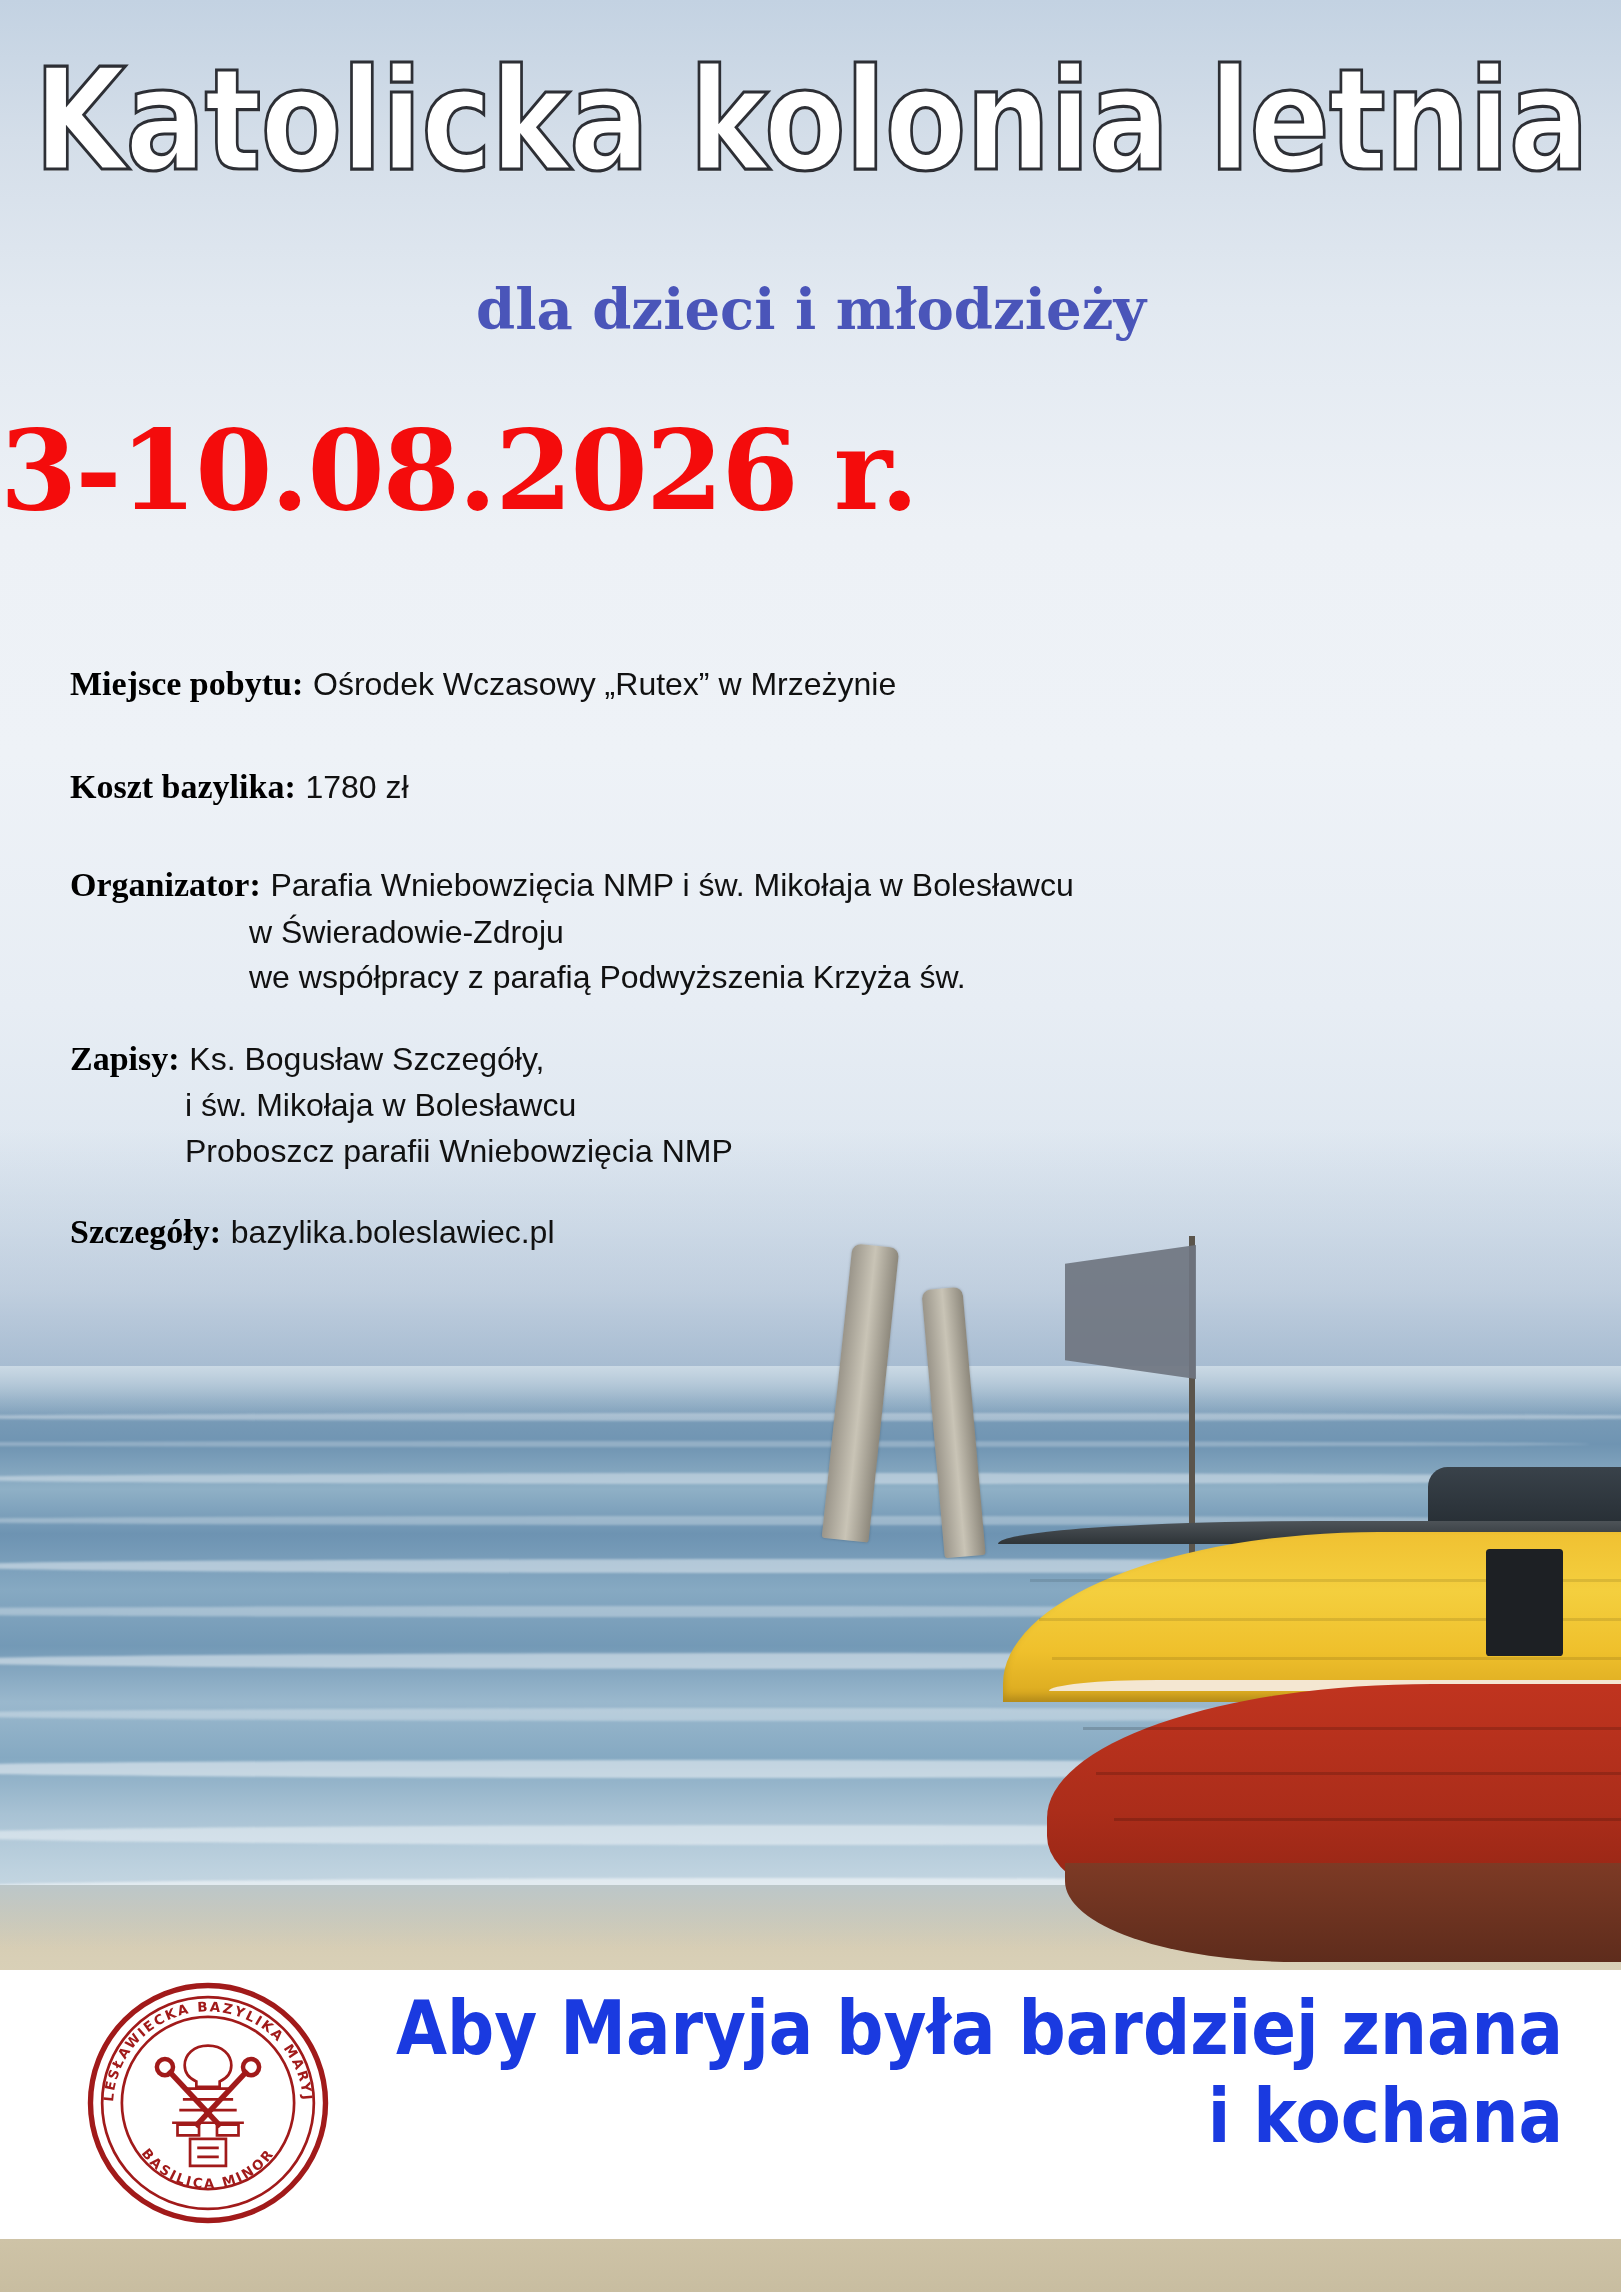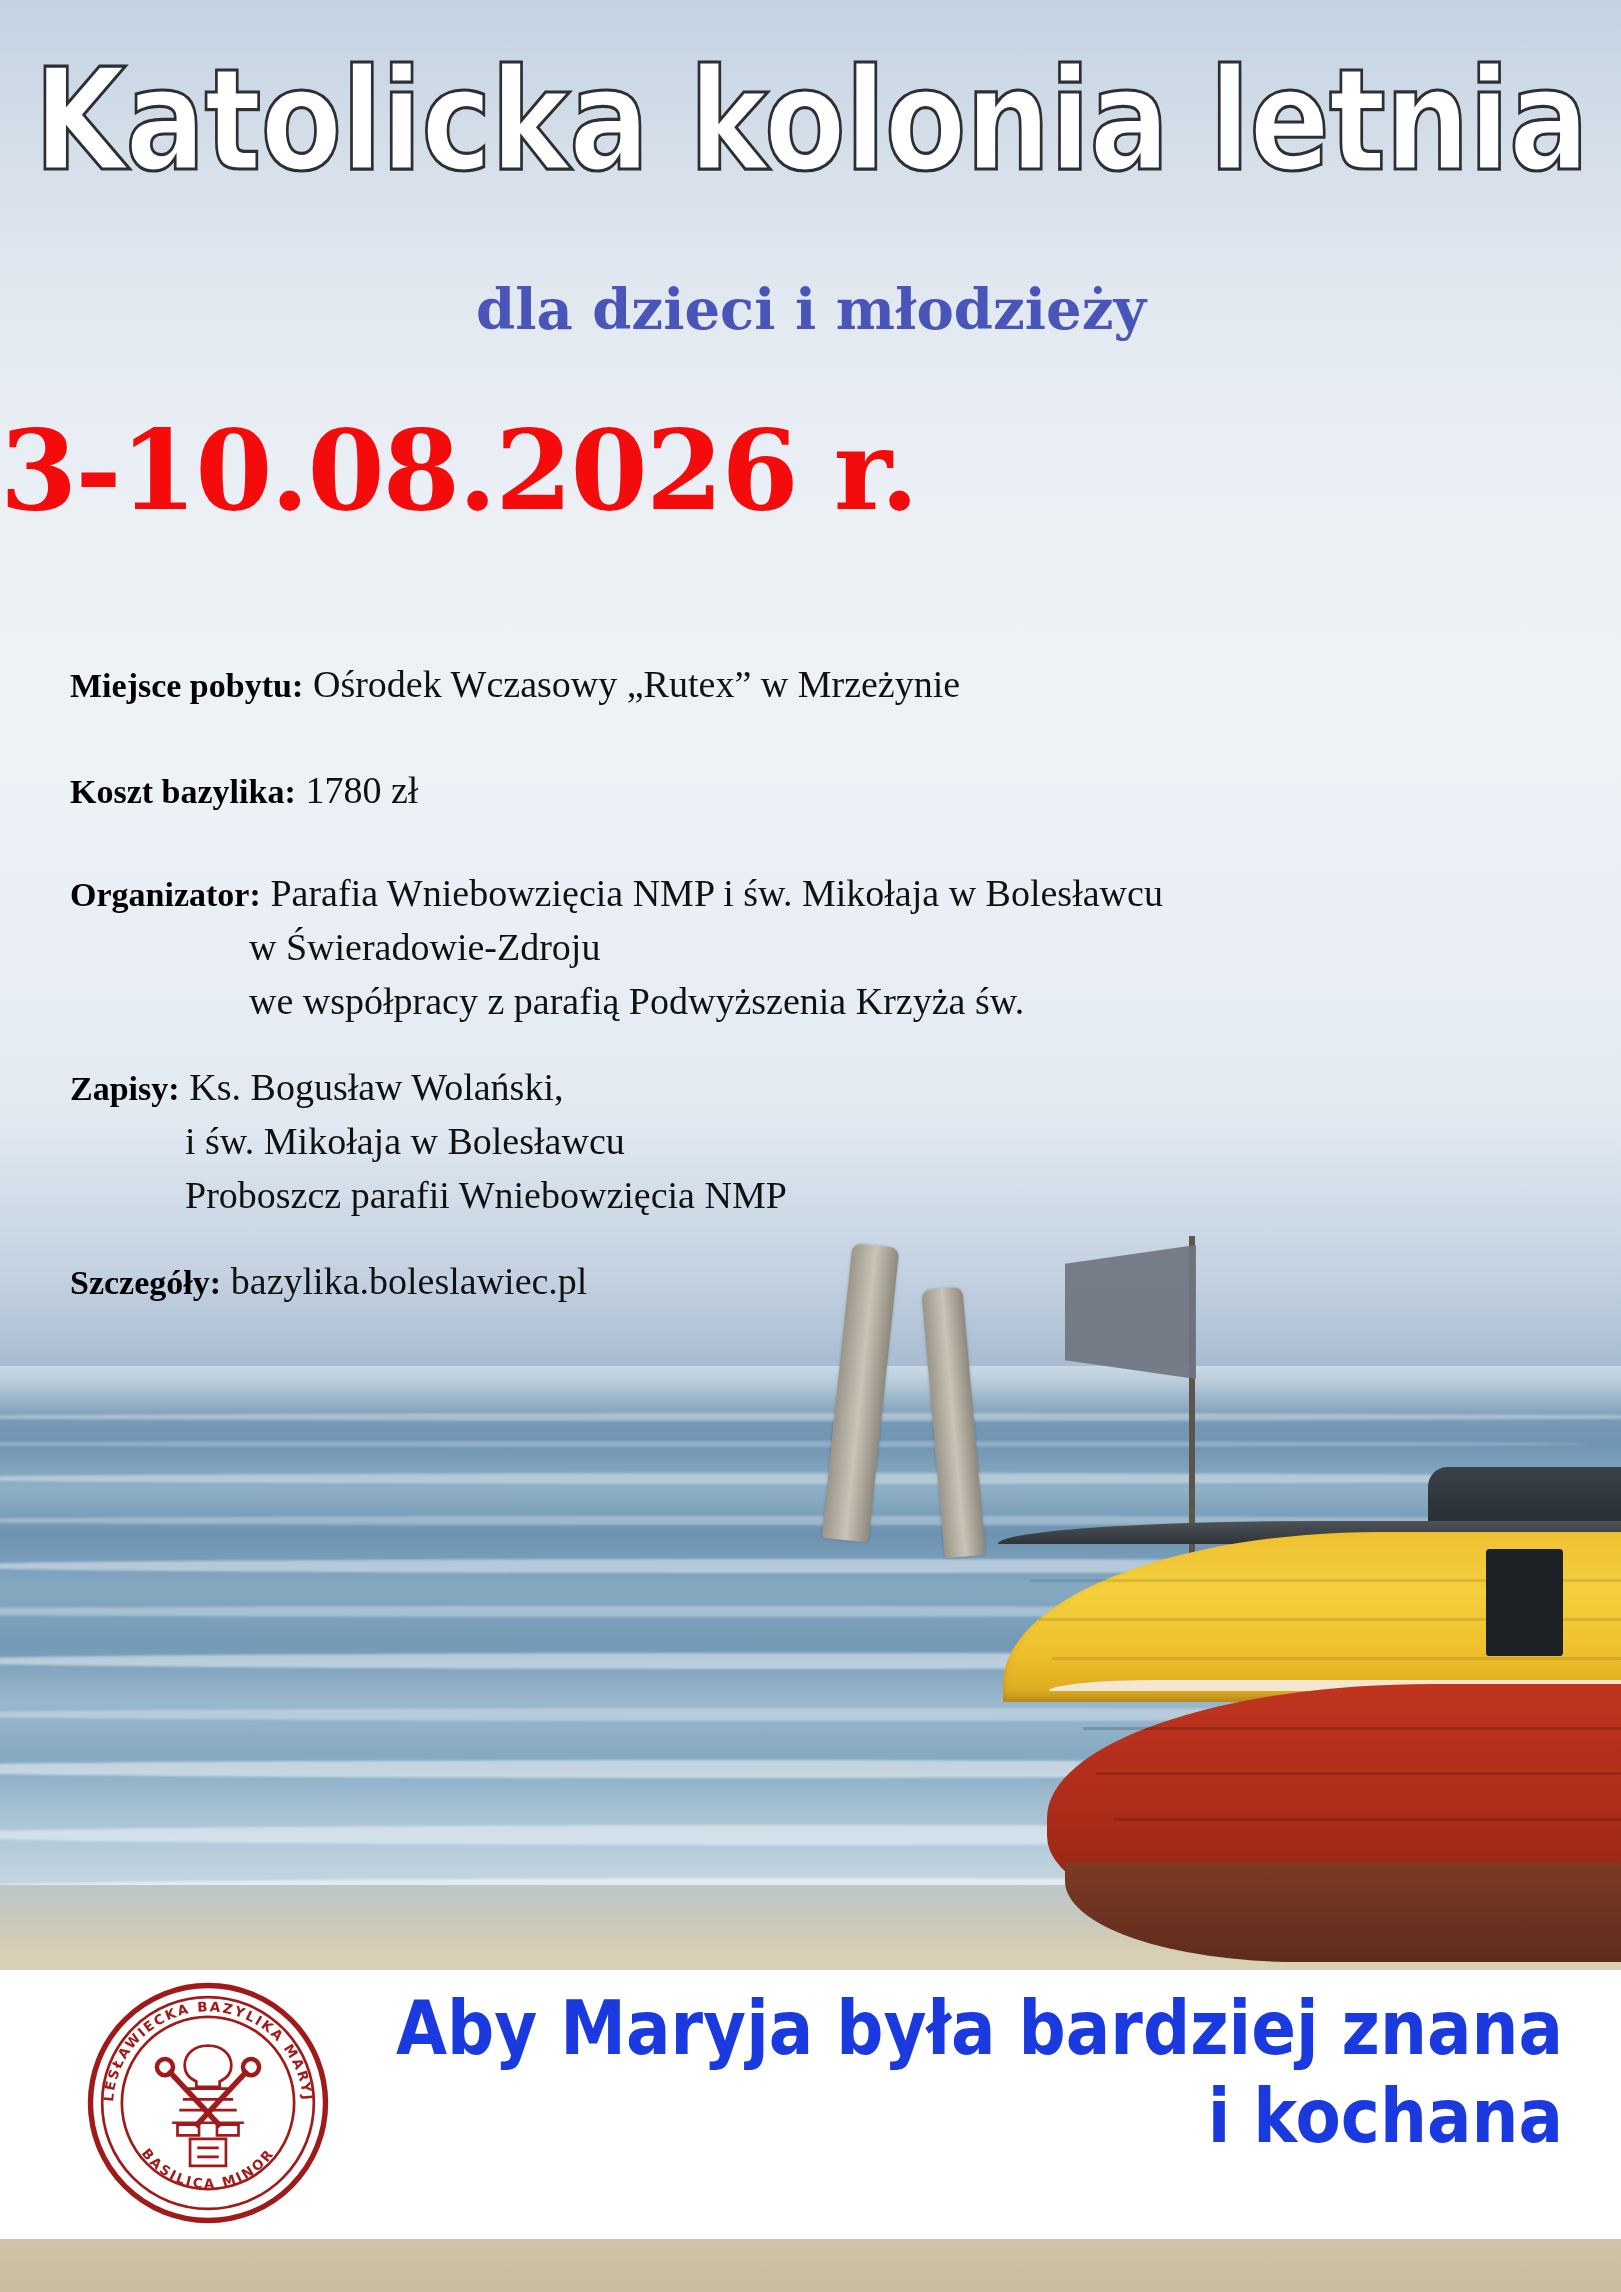--- a/index.html
+++ b/index.html
@@ -226,22 +226,22 @@
     line-height: 1.42;
   }
   .info .row { margin-bottom: 5.4px; }
   .lbl {
     font-family: Liberation Serif, serif;
     font-weight: bold;
     font-size: 34px;
     color: #000;
   }
   .val {
-    font-family: Liberation Serif, serif;
-    font-size: 38px;
+    font-family: Liberation Sans, sans-serif;
+    font-size: 32px;
     color: #111;
   }
   .gap-sm { height: 47px; }
   .gap-md { height: 43px; }
   .gap-xs { height: 27px; }
   .indent-1 { padding-left: 179px; }
   .indent-2 { padding-left: 115px; }
 
   
   .footer {
@@ -351,21 +351,21 @@
     <div class="row">
       <span class="lbl">Organizator:</span>
       <span class="val">Parafia Wniebowzięcia NMP i św. Mikołaja w Bolesławcu</span>
       <div class="val indent-1">w Świeradowie-Zdroju</div>
       <div class="val indent-1">we współpracy z parafią Podwyższenia Krzyża św.</div>
     </div>
     <div class="gap-xs"></div>
 
     <div class="row">
       <span class="lbl">Zapisy:</span>
-      <span class="val">Ks. Bogusław Wolański,</span>
+      <span class="val">Ks. Bogusław Szczegóły,</span>
       <div class="val indent-2">i św. Mikołaja w Bolesławcu</div>
       <div class="val indent-2">Proboszcz parafii Wniebowzięcia NMP</div>
     </div>
     <div class="gap-xs"></div>
 
     <div class="row">
       <span class="lbl">Szczegóły:</span>
       <span class="val">bazylika.boleslawiec.pl</span>
     </div>
 

